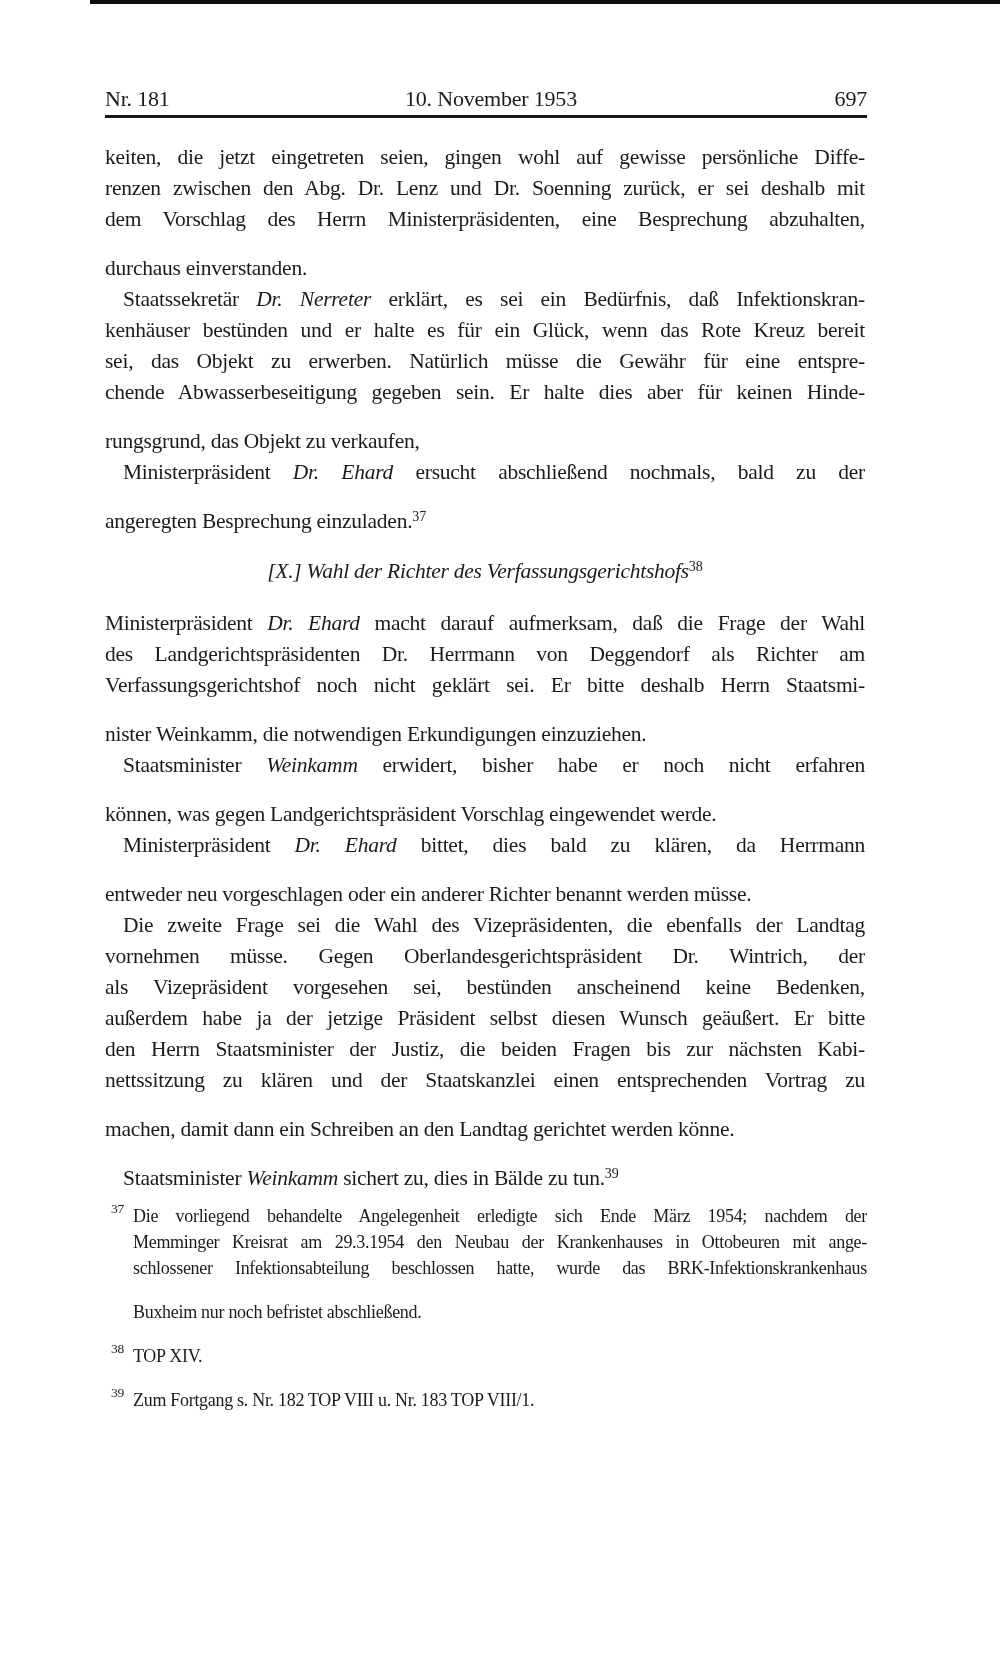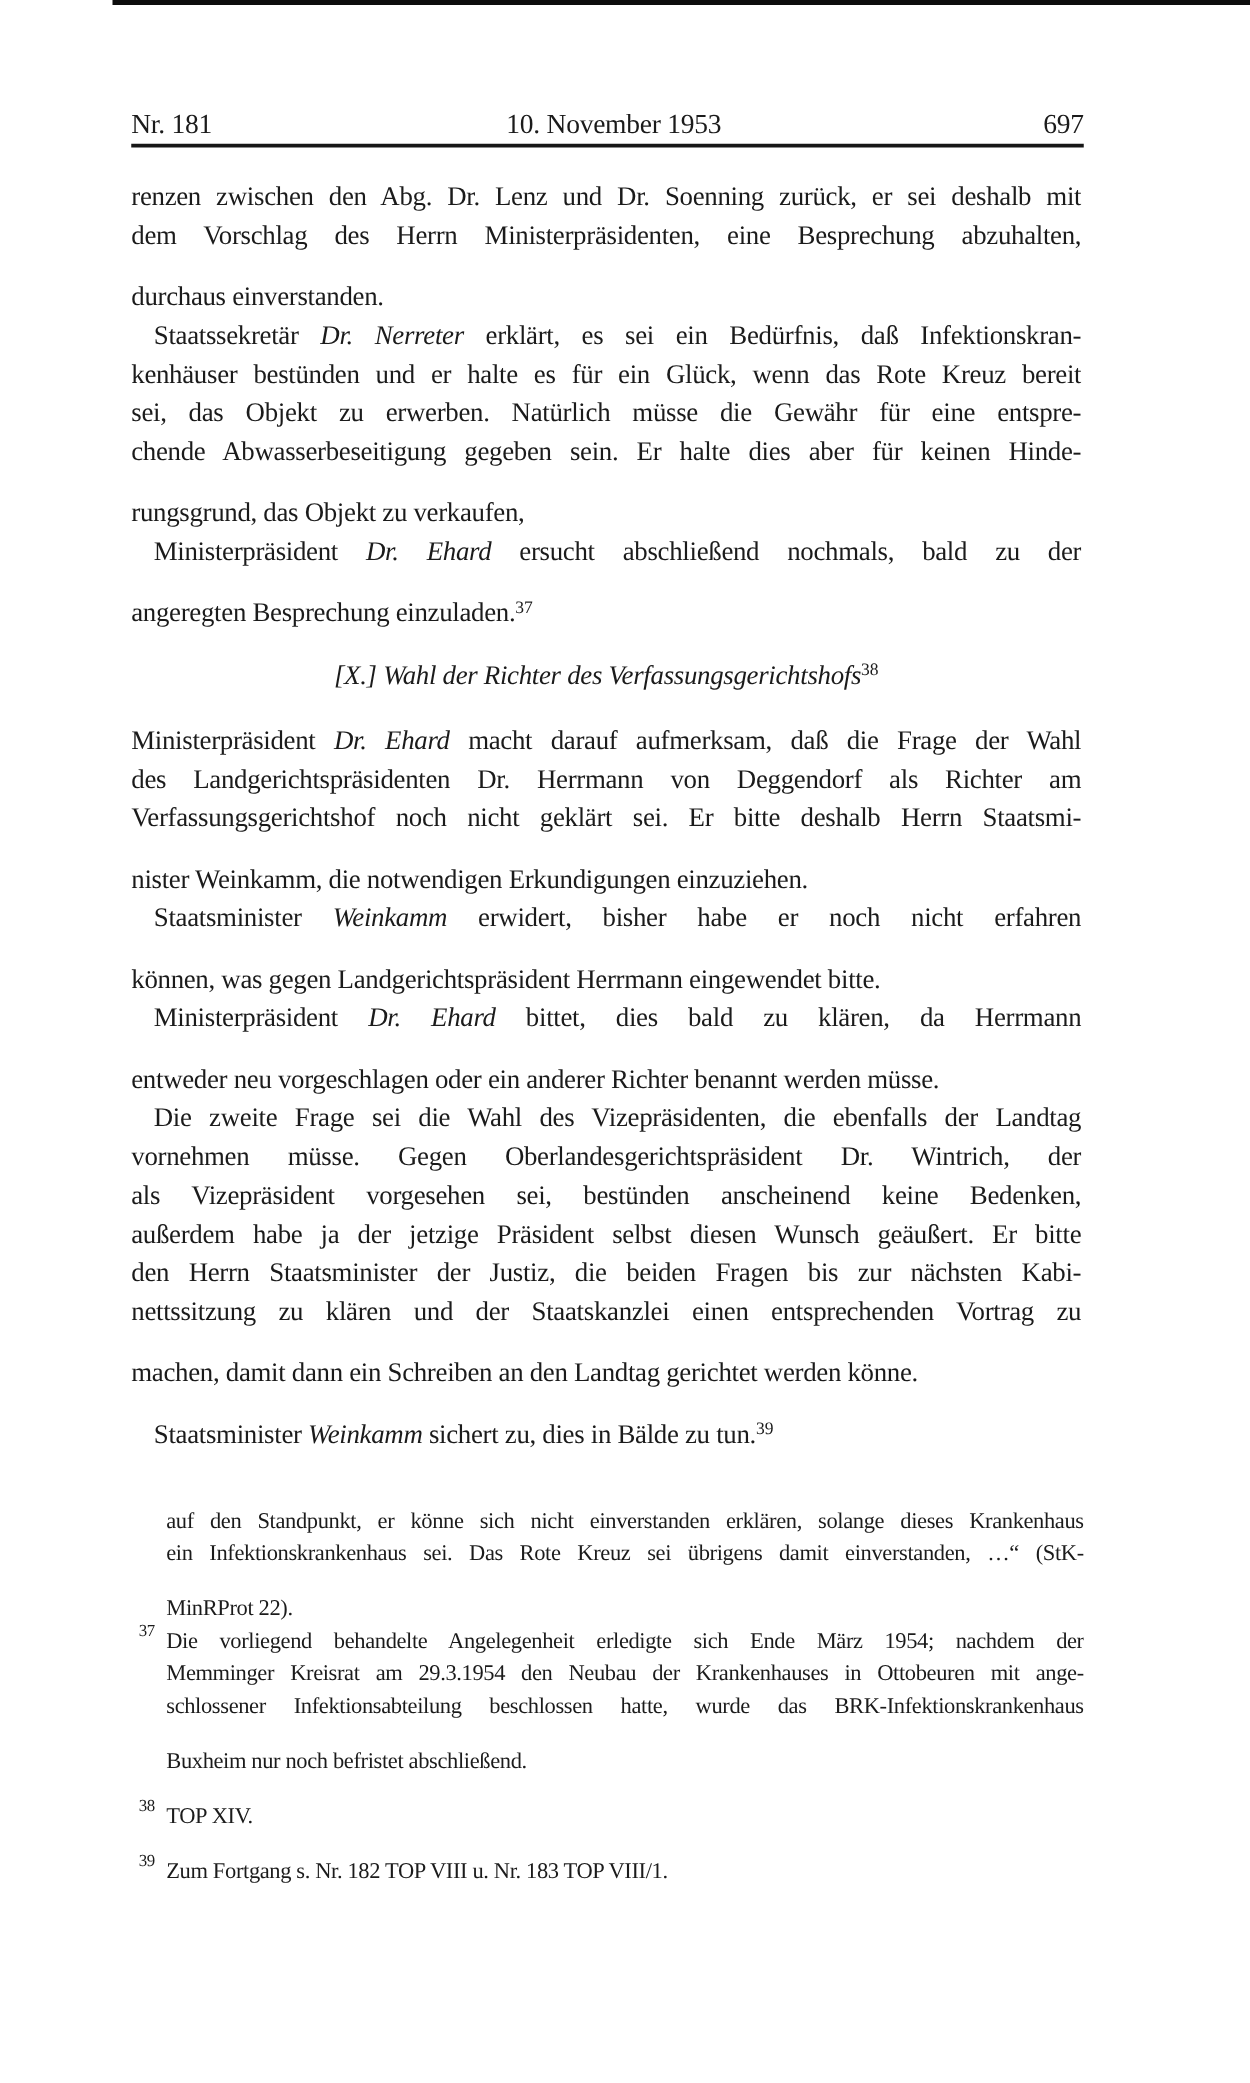--- a/index.html
+++ b/index.html
@@ -48,20 +48,21 @@
 
   <div class="hdr">
     <span>Nr. 181</span>
     <span class="c">10. November 1953</span>
     <span>697</span>
   </div>
   <div class="hdr-rule"></div>
 
   <div class="doc-body">
       <div class="para">
+        <div class="bl">keiten, die jetzt eingetreten seien, gingen wohl auf gewisse persönliche Diffe-</div>
         <div class="bl">renzen zwischen den Abg. Dr. Lenz und Dr. Soenning zurück, er sei deshalb mit</div>
         <div class="bl">dem Vorschlag des Herrn Ministerpräsidenten, eine Besprechung abzuhalten,</div>
         <div class="bl lastline">durchaus einverstanden.</div>
       </div>
       <div class="para">
         <div class="bl indent">Staatssekretär <i>Dr. Nerreter</i> erklärt, es sei ein Bedürfnis, daß Infektionskran-</div>
         <div class="bl">kenhäuser bestünden und er halte es für ein Glück, wenn das Rote Kreuz bereit</div>
         <div class="bl">sei, das Objekt zu erwerben. Natürlich müsse die Gewähr für eine entspre-</div>
         <div class="bl">chende Abwasserbeseitigung gegeben sein. Er halte dies aber für keinen Hinde-</div>
         <div class="bl lastline">rungsgrund, das Objekt zu verkaufen,</div>
@@ -72,21 +73,21 @@
       </div>
       <div class="heading"><i>[X.] Wahl der Richter des Verfassungsgerichtshofs</i><span class="sup">38</span></div>
       <div class="para">
         <div class="bl">Ministerpräsident <i>Dr. Ehard</i> macht darauf aufmerksam, daß die Frage der Wahl</div>
         <div class="bl">des Landgerichtspräsidenten Dr. Herrmann von Deggendorf als Richter am</div>
         <div class="bl">Verfassungsgerichtshof noch nicht geklärt sei. Er bitte deshalb Herrn Staatsmi-</div>
         <div class="bl lastline">nister Weinkamm, die notwendigen Erkundigungen einzuziehen.</div>
       </div>
       <div class="para">
         <div class="bl indent">Staatsminister <i>Weinkamm</i> erwidert, bisher habe er noch nicht erfahren</div>
-        <div class="bl lastline">können, was gegen Landgerichtspräsident Herrmann eingewendet bitte.</div>
+        <div class="bl lastline">können, was gegen Landgerichtspräsident Vorschlag eingewendet werde.</div>
       </div>
       <div class="para">
         <div class="bl indent">Ministerpräsident <i>Dr. Ehard</i> bittet, dies bald zu klären, da Herrmann</div>
         <div class="bl lastline">entweder neu vorgeschlagen oder ein anderer Richter benannt werden müsse.</div>
       </div>
       <div class="para">
         <div class="bl indent">Die zweite Frage sei die Wahl des Vizepräsidenten, die ebenfalls der Landtag</div>
         <div class="bl">vornehmen müsse. Gegen Oberlandesgerichtspräsident Dr. Wintrich, der</div>
         <div class="bl">als Vizepräsident vorgesehen sei, bestünden anscheinend keine Bedenken,</div>
         <div class="bl">außerdem habe ja der jetzige Präsident selbst diesen Wunsch geäußert. Er bitte</div>
@@ -94,25 +95,20 @@
         <div class="bl">nettssitzung zu klären und der Staatskanzlei einen entsprechenden Vortrag zu</div>
         <div class="bl lastline">machen, damit dann ein Schreiben an den Landtag gerichtet werden könne.</div>
       </div>
       <div class="para">
         <div class="bl lastline indent">Staatsminister <i>Weinkamm</i> sichert zu, dies in Bälde zu tun.<span class="sup">39</span></div>
       </div>
     </div>
 
   <div class="footnotes">
       <div class="fn">
-        <div class="fl">auf den Standpunkt, er könne sich nicht einverstanden erklären, solange dieses Krankenhaus</div>
-        <div class="fl">ein Infektionskrankenhaus sei. Das Rote Kreuz sei übrigens damit einverstanden, …“ (StK-</div>
-        <div class="fl lastline">MinRProt 22).</div>
-      </div>
-      <div class="fn">
         <span class="fn-num">37</span>
         <div class="fl">Die vorliegend behandelte Angelegenheit erledigte sich Ende März 1954; nachdem der</div>
         <div class="fl">Memminger Kreisrat am 29.3.1954 den Neubau der Krankenhauses in Ottobeuren mit ange-</div>
         <div class="fl">schlossener Infektionsabteilung beschlossen hatte, wurde das BRK-Infektionskrankenhaus</div>
         <div class="fl lastline">Buxheim nur noch befristet abschließend.</div>
       </div>
       <div class="fn">
         <span class="fn-num">38</span>
         <div class="fl lastline">TOP XIV.</div>
       </div>

